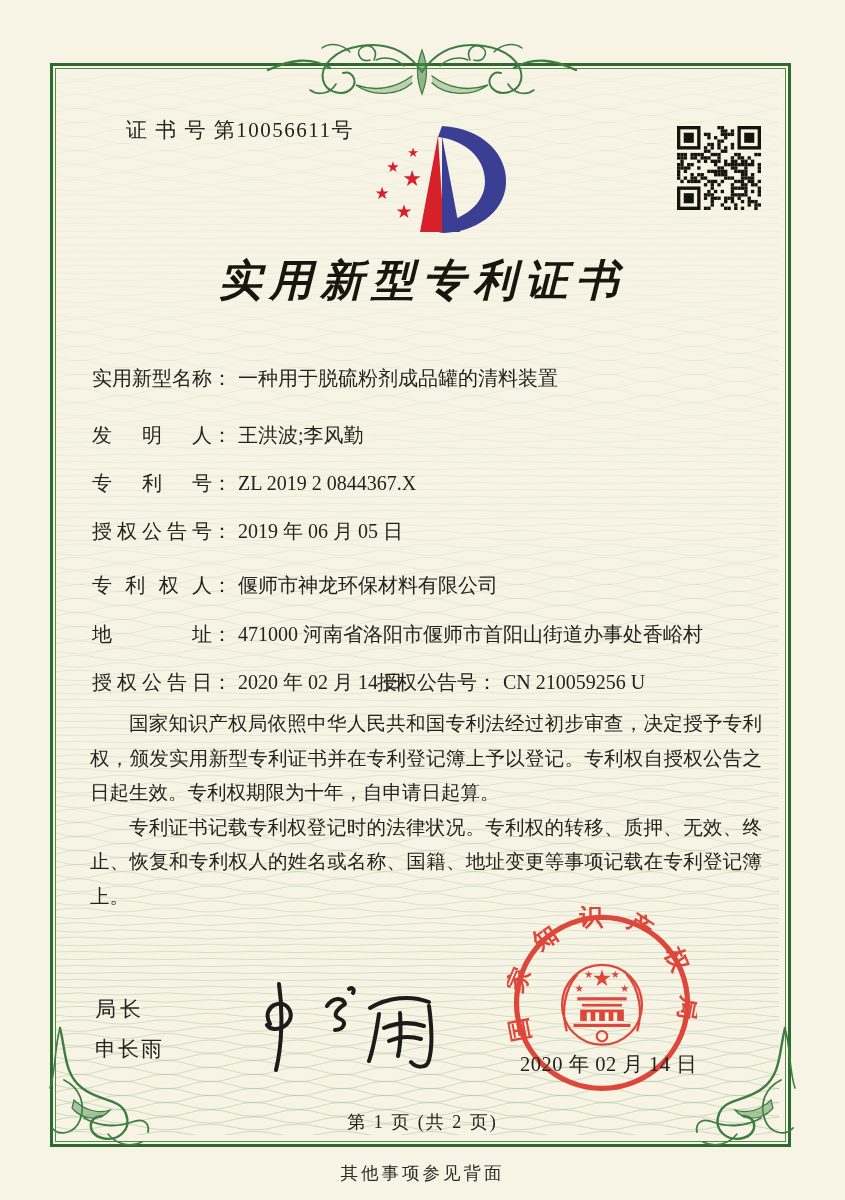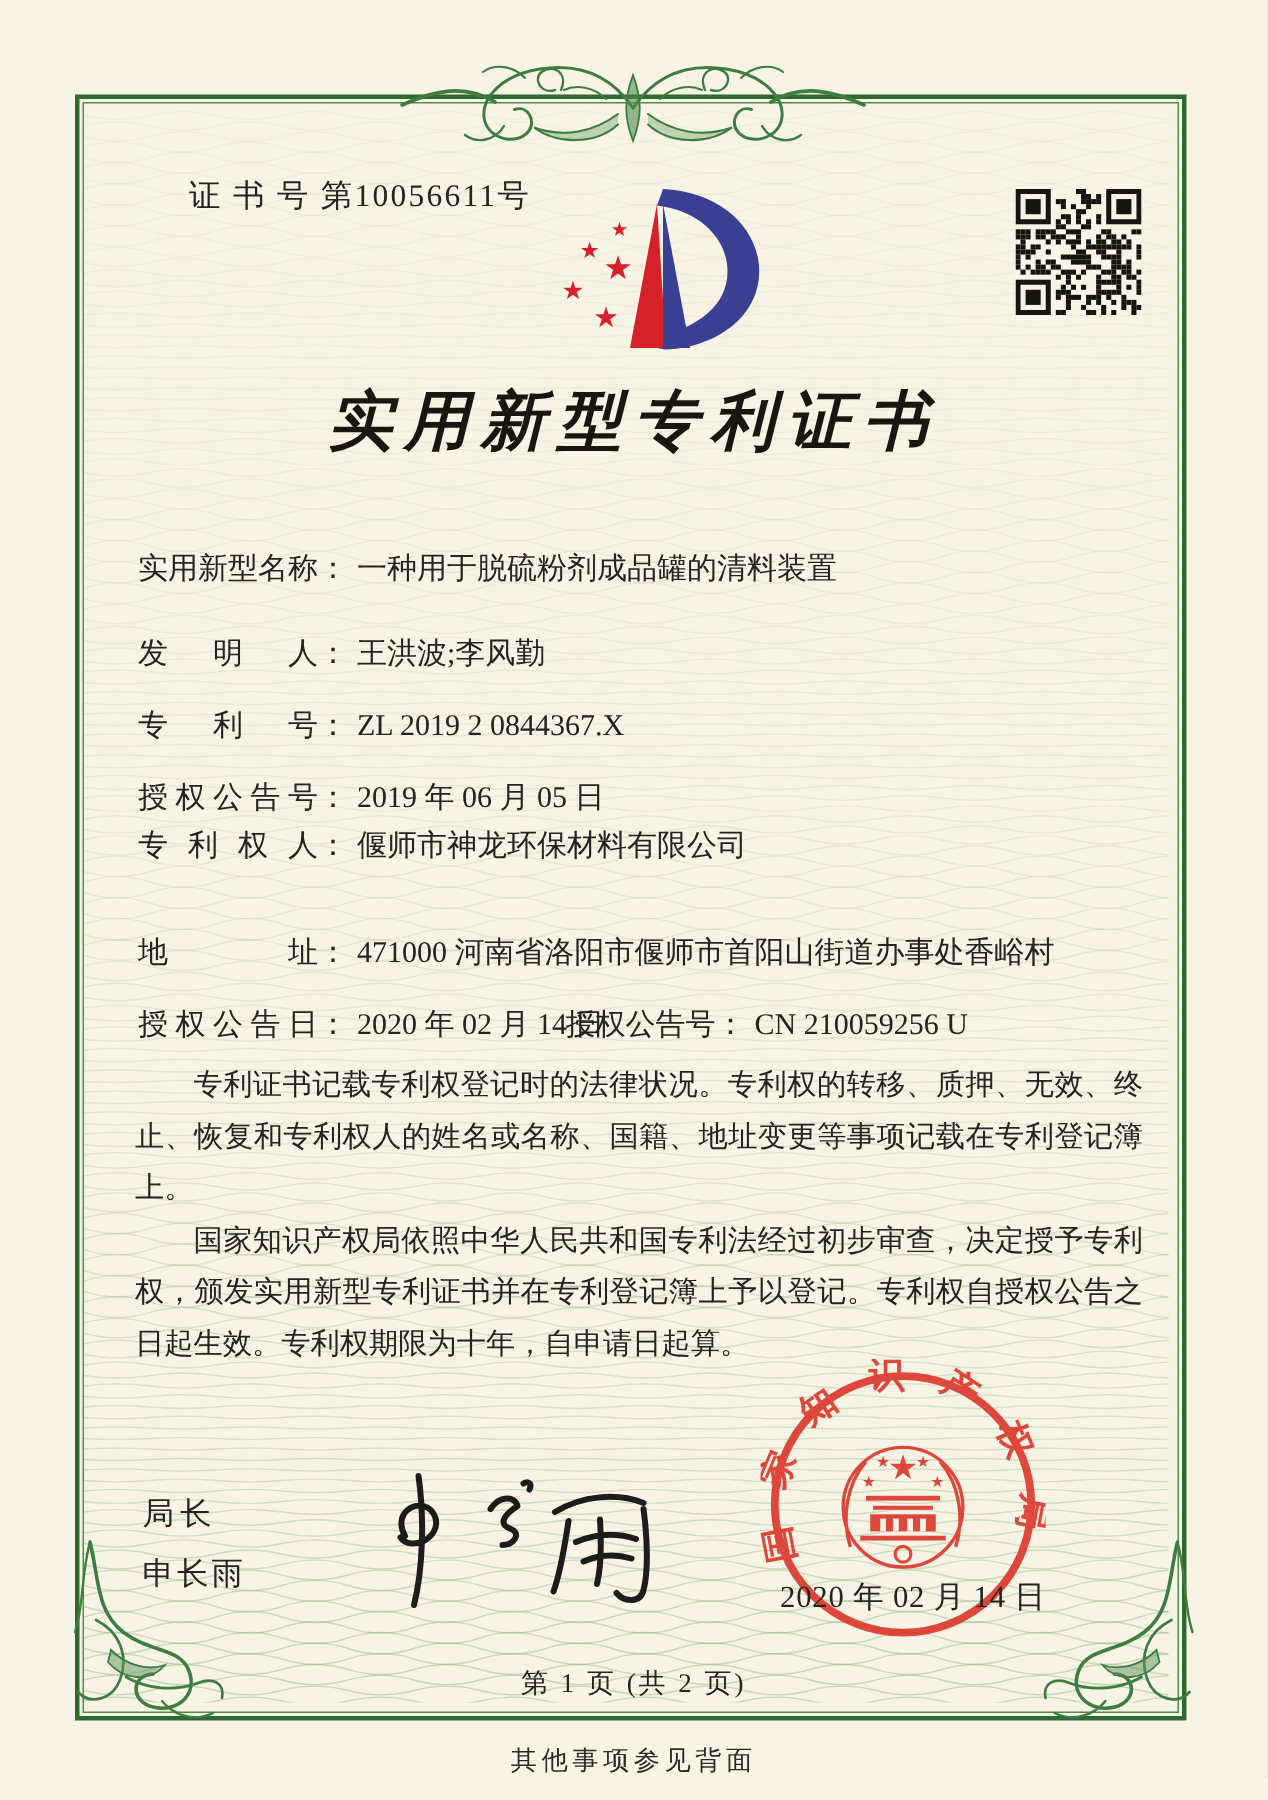--- a/index.html
+++ b/index.html
@@ -474,34 +474,34 @@
   </div>
   <div class="field-row" style="top:422px">
     <span class="flabel">发明人</span><span>：</span><span class="fvalue">王洪波;李风勤</span>
   </div>
   <div class="field-row" style="top:470px">
     <span class="flabel">专利号</span><span>：</span><span class="fvalue">ZL 2019 2 0844367.X</span>
   </div>
   <div class="field-row" style="top:518px">
     <span class="flabel">授权公告号</span><span>：</span><span class="fvalue">2019 年 06 月 05 日</span>
   </div>
-  <div class="field-row" style="top:550px">
+  <div class="field-row" style="top:572px">
     <span class="flabel">专利权人</span><span>：</span><span class="fvalue">偃师市神龙环保材料有限公司</span>
   </div>
   <div class="field-row" style="top:621px">
     <span class="flabel">地址</span><span>：</span><span class="fvalue">471000 河南省洛阳市偃师市首阳山街道办事处香峪村</span>
   </div>
   <div class="field-row" style="top:669px">
     <span class="flabel">授权公告日</span><span>：</span><span class="fvalue">2020 年 02 月 14 日</span>
     <span class="grant-no"><span>授权公告号</span><span>：</span><span class="fvalue">CN 210059256 U</span></span>
   </div>
 
   <div class="txt" id="paragraphs">
+    <p>国家知识产权局依照中华人民共和国专利法经过初步审查，决定授予专利权，颁发实用新型专利证书并在专利登记簿上予以登记。专利权自授权公告之日起生效。专利权期限为十年，自申请日起算。</p>
     <p>专利证书记载专利权登记时的法律状况。专利权的转移、质押、无效、终止、恢复和专利权人的姓名或名称、国籍、地址变更等事项记载在专利登记簿上。</p>
-    <p>国家知识产权局依照中华人民共和国专利法经过初步审查，决定授予专利权，颁发实用新型专利证书并在专利登记簿上予以登记。专利权自授权公告之日起生效。专利权期限为十年，自申请日起算。</p>
   </div>
 
   <div class="txt" id="signer-title">局长</div>
   <div class="txt" id="signer-name">申长雨</div>
 
   <svg id="signature-svg" width="215" height="105" viewBox="0 0 215 105">
     <g stroke="#1c1c1a" stroke-width="4" fill="none" stroke-linecap="round" stroke-linejoin="round">
       <path d="M38,52 C28,34 52,24 58,39 C63,53 42,63 35,53"></path>
       <path d="M47,12 C51,40 50,74 44,98"></path>
       <path d="M95,34 C101,25 111,25 113,32 C104,38 100,44 108,47 C116,50 111,58 103,58"></path>

